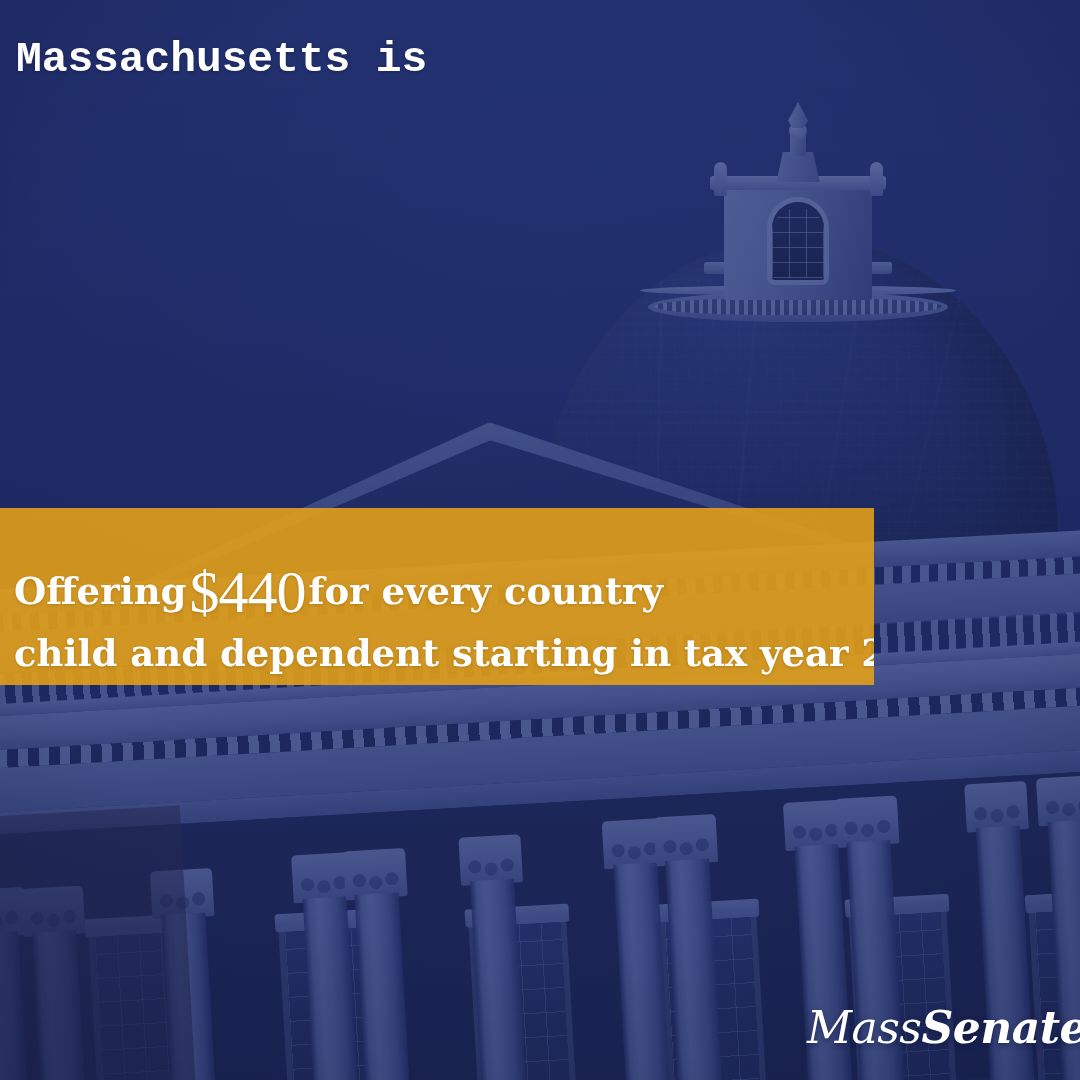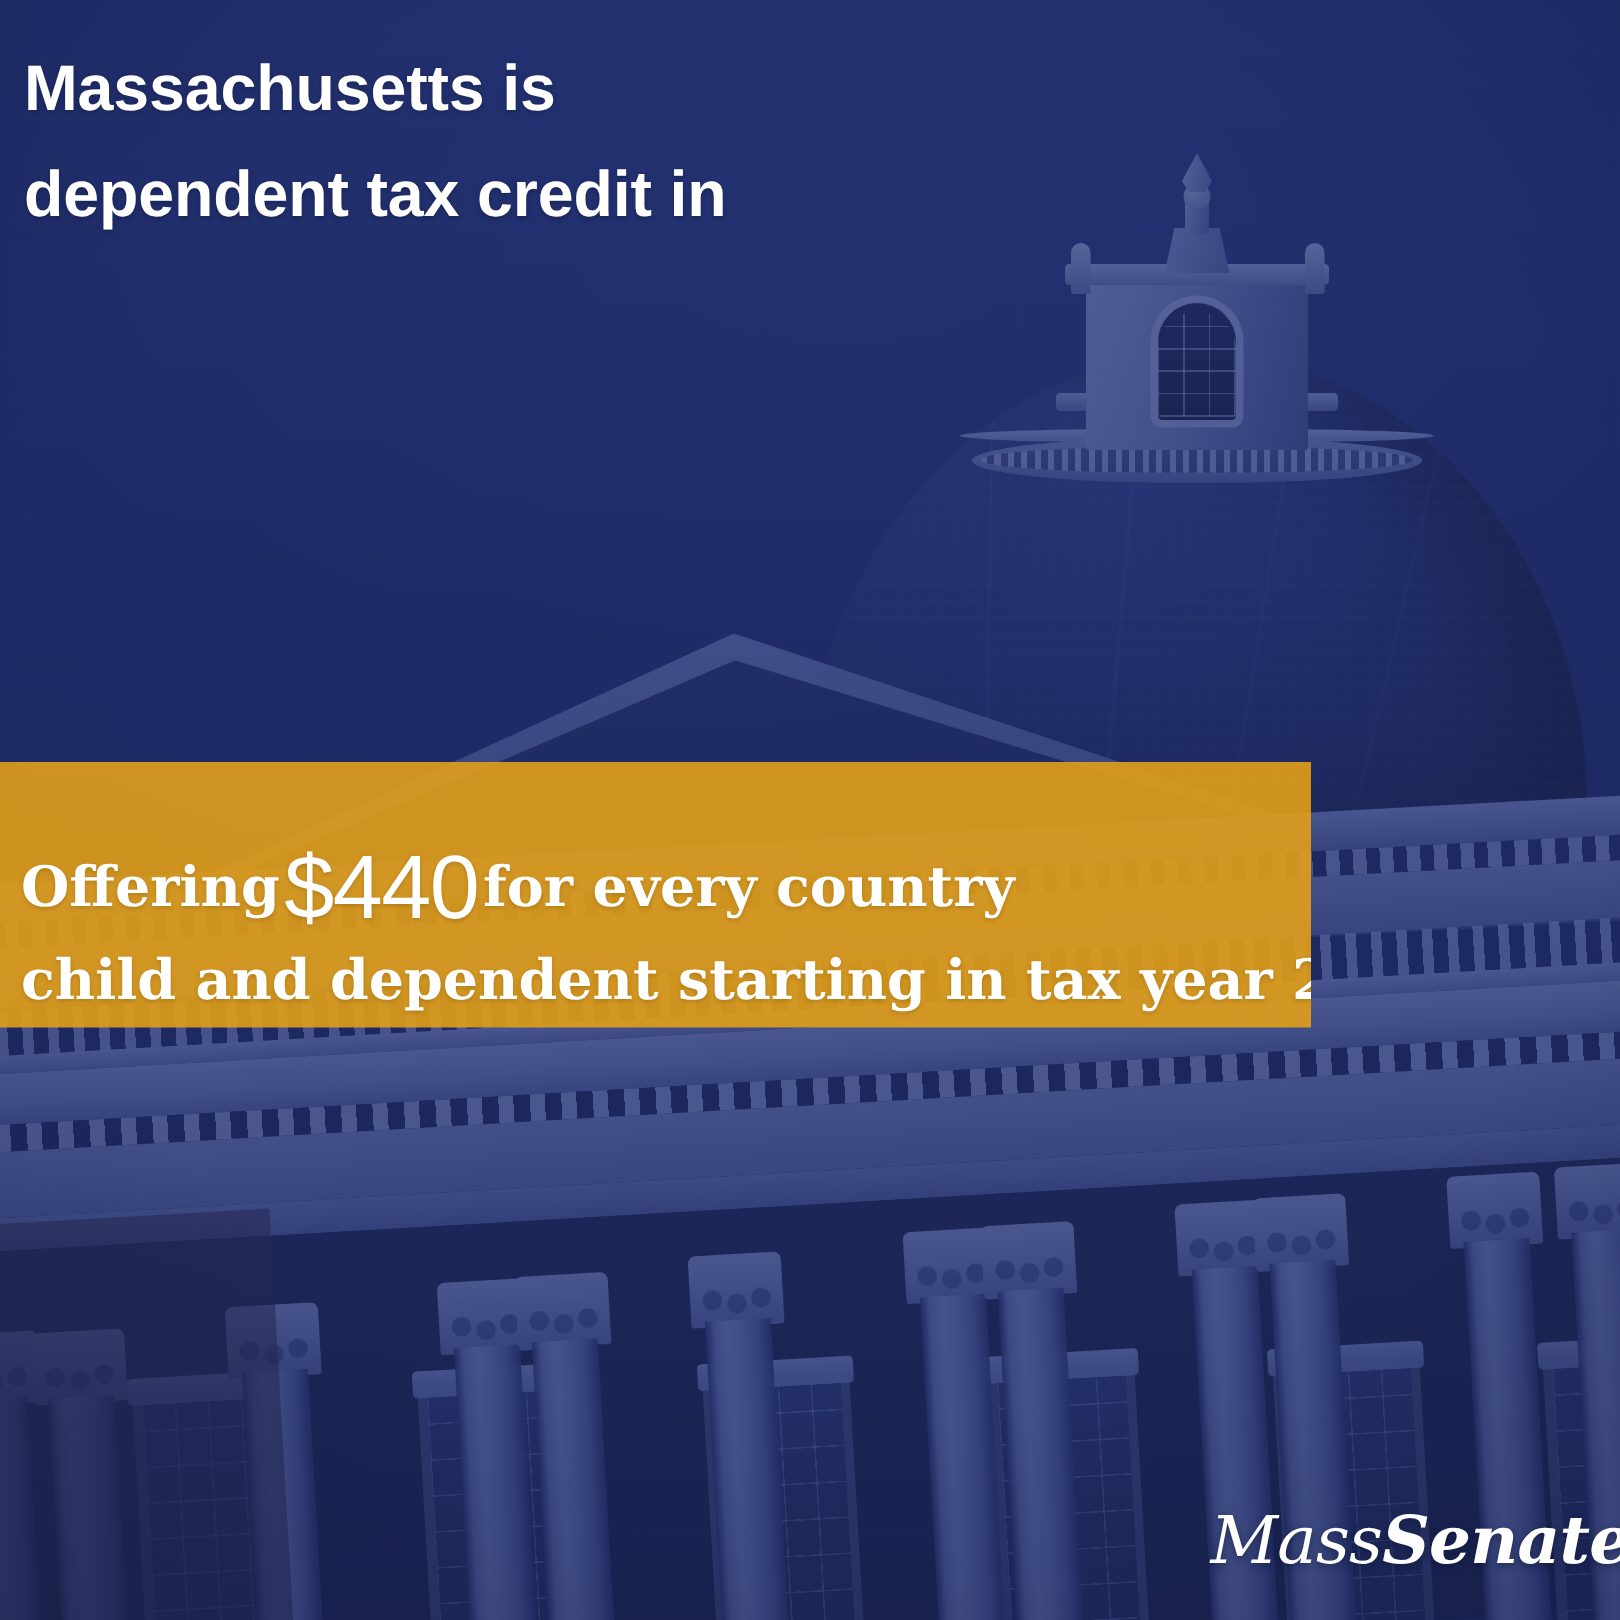--- a/index.html
+++ b/index.html
@@ -273,21 +273,21 @@
   }
   .vignette{
     position:absolute; inset:0;
     background:radial-gradient(ellipse 980px 900px at 50% 42%, rgba(0,0,0,0) 55%, rgba(14,22,56,.30) 100%);
   }
 
   
   .headline{
     position:absolute; left:16px; top:24px; width:620px;
     color:#ffffff;
-    font-family:Liberation Sans, sans-serif;
+    font-family:Liberation Mono, monospace;
     font-weight:700;
     font-size:43px;
     line-height:71px;
     letter-spacing:-0.1px;
     text-shadow:0 1px 3px rgba(16,24,58,.45);
   }
   .headline span{ display:block; white-space:nowrap; }
 
   
   .banner{
@@ -304,21 +304,21 @@
   .bl {
     position:absolute; left:0; white-space:nowrap;
     font-size:37px; line-height:1;
     text-shadow:0 1px 3px rgba(120,80,8,.35);
   }
   .bl1{ top:46px; }
   .bl2{ top:127px; }
   .amount{
     font-size:60px;
     font-weight:400;
-    font-family:Liberation Sans, sans-serif;
+    font-family:Liberation Serif, serif;
     letter-spacing:-1px;
     position:relative; top:8px;
     padding:0 3px;
   }
 
   
   .logo{
     position:absolute; left:807px; top:1002px;
     white-space:nowrap;
     color:#ffffff;
@@ -421,21 +421,20 @@
 
     <div class="leftwall"></div>
 
     <div class="duotone"></div>
     <div class="duotone2"></div>
     <div class="vignette"></div>
   </div>
 
   <div class="headline">
     <span>Massachusetts is</span>
-    <span>dependent tax credit in</span>
   </div>
 
   <div class="banner">
     <div class="banner-txt">
       <div class="bl bl1"><span>Offering</span><span class="amount">$440</span><span>for every country</span></div>
       <div class="bl bl2">child and dependent starting in tax year 2024</div>
     </div>
   </div>
 
   <div class="logo"><span>Mass</span><span class="b">Senate</span></div>

